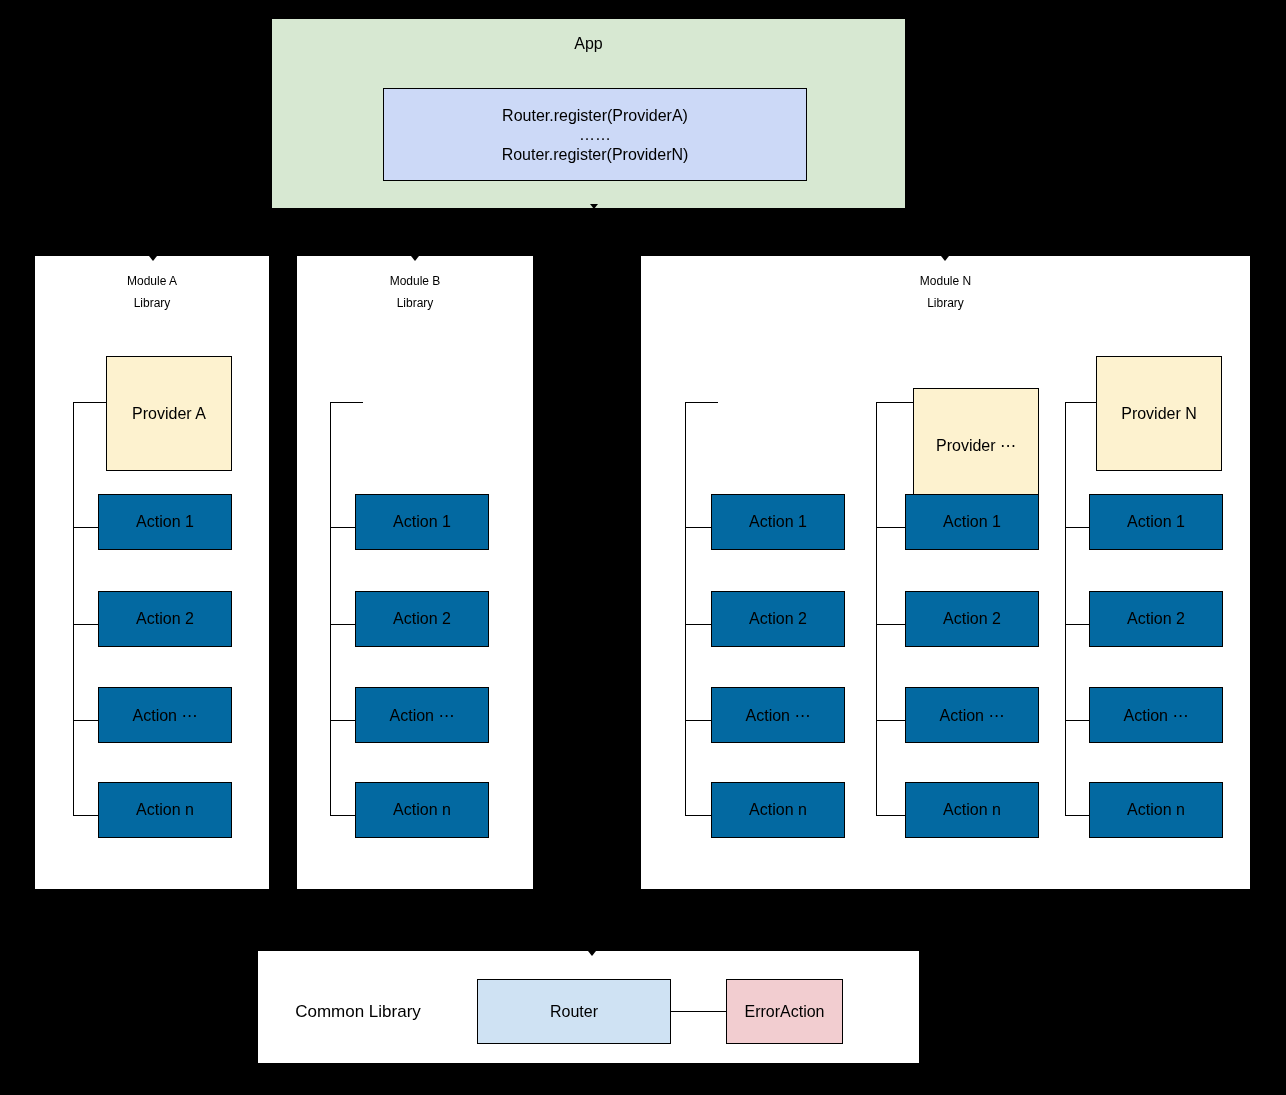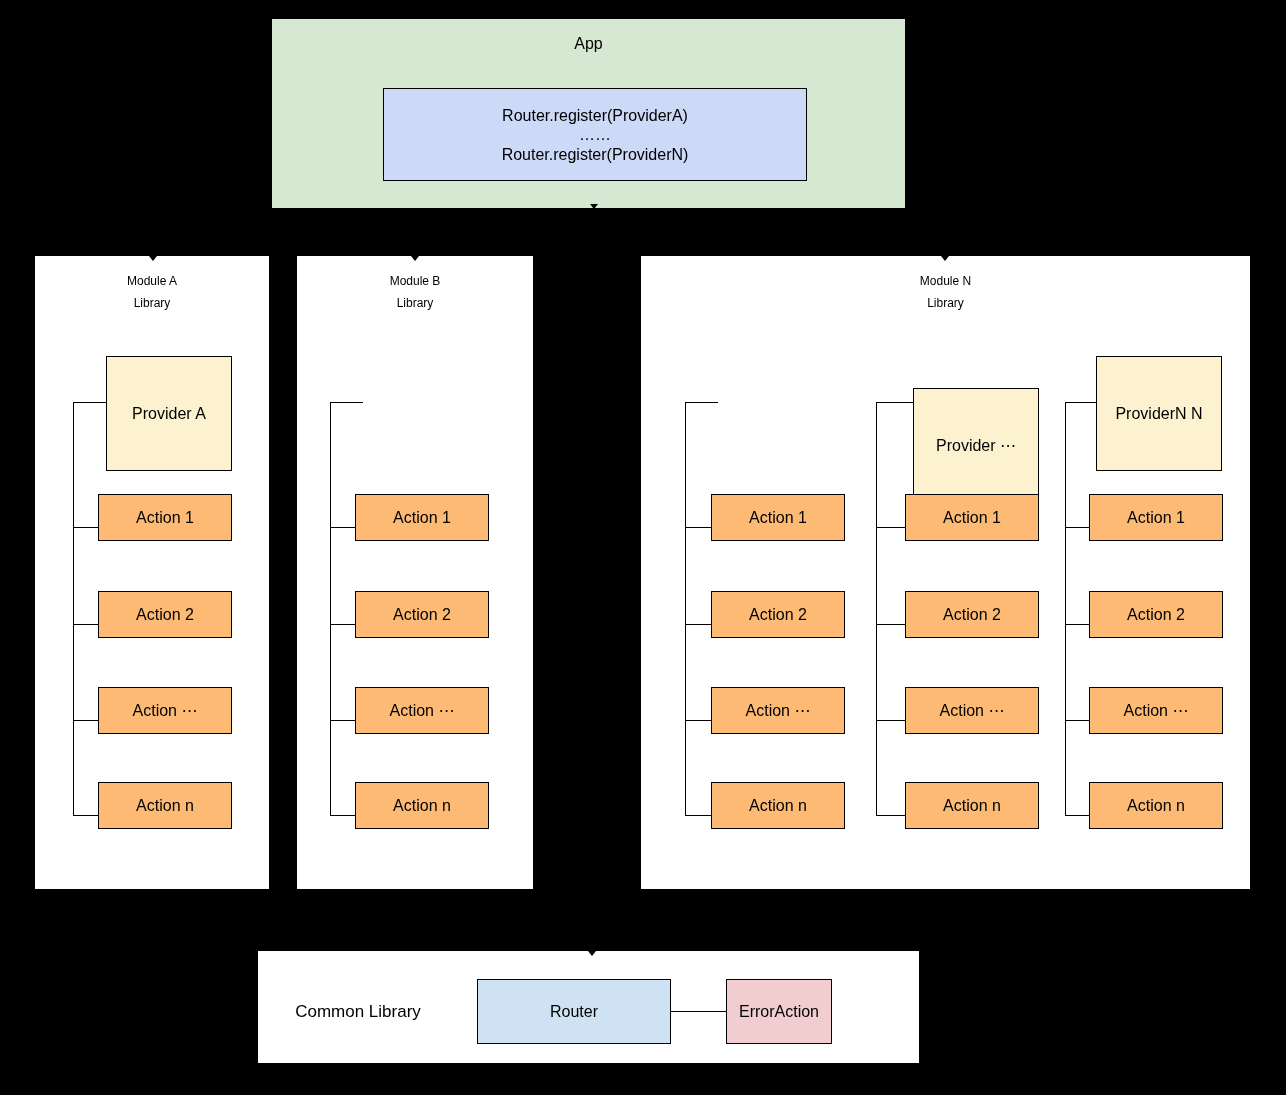--- a/index.html
+++ b/index.html
@@ -15,30 +15,30 @@
     background:#ccd9f7;border:1px solid #000;box-sizing:border-box;
     display:flex;flex-direction:column;justify-content:center;align-items:center;
     font-size:16px;line-height:23px;text-align:center;}
   .reg-dots{line-height:16px;}
   .panel{position:absolute;background:#ffffff;}
   .ptitle{position:absolute;left:0;top:14px;width:100%;text-align:center;
     font-size:12px;line-height:22px;}
   .box{position:absolute;border:1px solid #000;box-sizing:border-box;
     display:flex;align-items:center;justify-content:center;font-size:16px;}
   .provider{width:126px;height:115px;background:#fdf2cf;}
-  .action{width:134px;height:47px;background:#fdba74;}
+  .action{width:134px;height:56px;background:#0369a1;}
   .vline{position:absolute;width:1px;background:#000;}
   .hline{position:absolute;height:1px;background:#000;}
   .clpanel{position:absolute;left:258px;top:951px;width:661px;height:112px;background:#fff;}
   .cl-label{position:absolute;left:30px;top:50px;width:140px;text-align:center;
     font-size:17px;line-height:22px;}
   .routerbox{position:absolute;left:219px;top:28px;width:194px;height:65px;
     background:#cfe2f3;border:1px solid #000;box-sizing:border-box;
     display:flex;align-items:center;justify-content:center;font-size:16px;}
-  .errbox{position:absolute;left:468px;top:28px;width:106px;height:65px;
+  .errbox{position:absolute;left:468px;top:28px;width:117px;height:65px;
     background:#f2cdd0;border:1px solid #000;box-sizing:border-box;
     display:flex;align-items:center;justify-content:center;font-size:16px;}
   .notch{position:absolute;width:0;height:0;
     border-left:4px solid transparent;border-right:4px solid transparent;
     border-top:5px solid #000;}
 </style>
 </head>
 <body>
 
 <div id="stage">
@@ -154,21 +154,21 @@
       <span>Action n</span>
       </div>
 
     <div class="vline" style="left:424px;top:146px;height:414px;"></div>
     <div class="hline" style="left:424px;top:146px;width:31px;"></div>
     <div class="hline" style="left:424px;top:271px;width:24px;"></div>
     <div class="hline" style="left:424px;top:368px;width:24px;"></div>
     <div class="hline" style="left:424px;top:464px;width:24px;"></div>
     <div class="hline" style="left:424px;top:559px;width:24px;"></div>
     <div class="box provider" style="left:455px;top:100px;">
-      <span>ProviderN N</span>
+      <span>Provider N</span>
       </div>
     <div class="box action" style="left:448px;top:238px;">
       <span>Action 1</span>
       </div>
     <div class="box action" style="left:448px;top:335px;">
       <span>Action 2</span>
       </div>
     <div class="box action" style="left:448px;top:431px;">
       <span>Action ⋯</span>
       </div>

